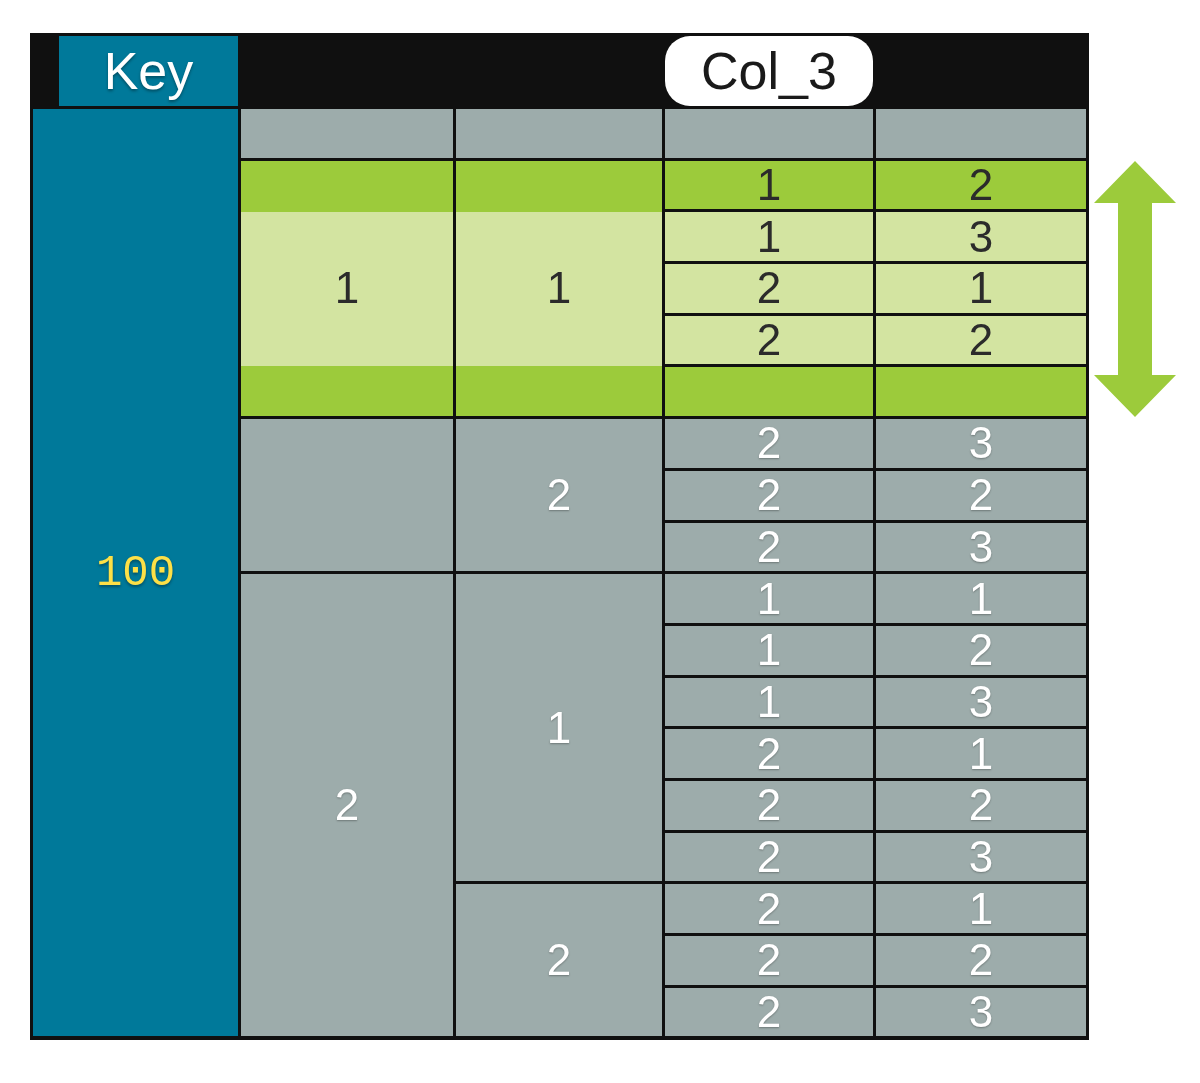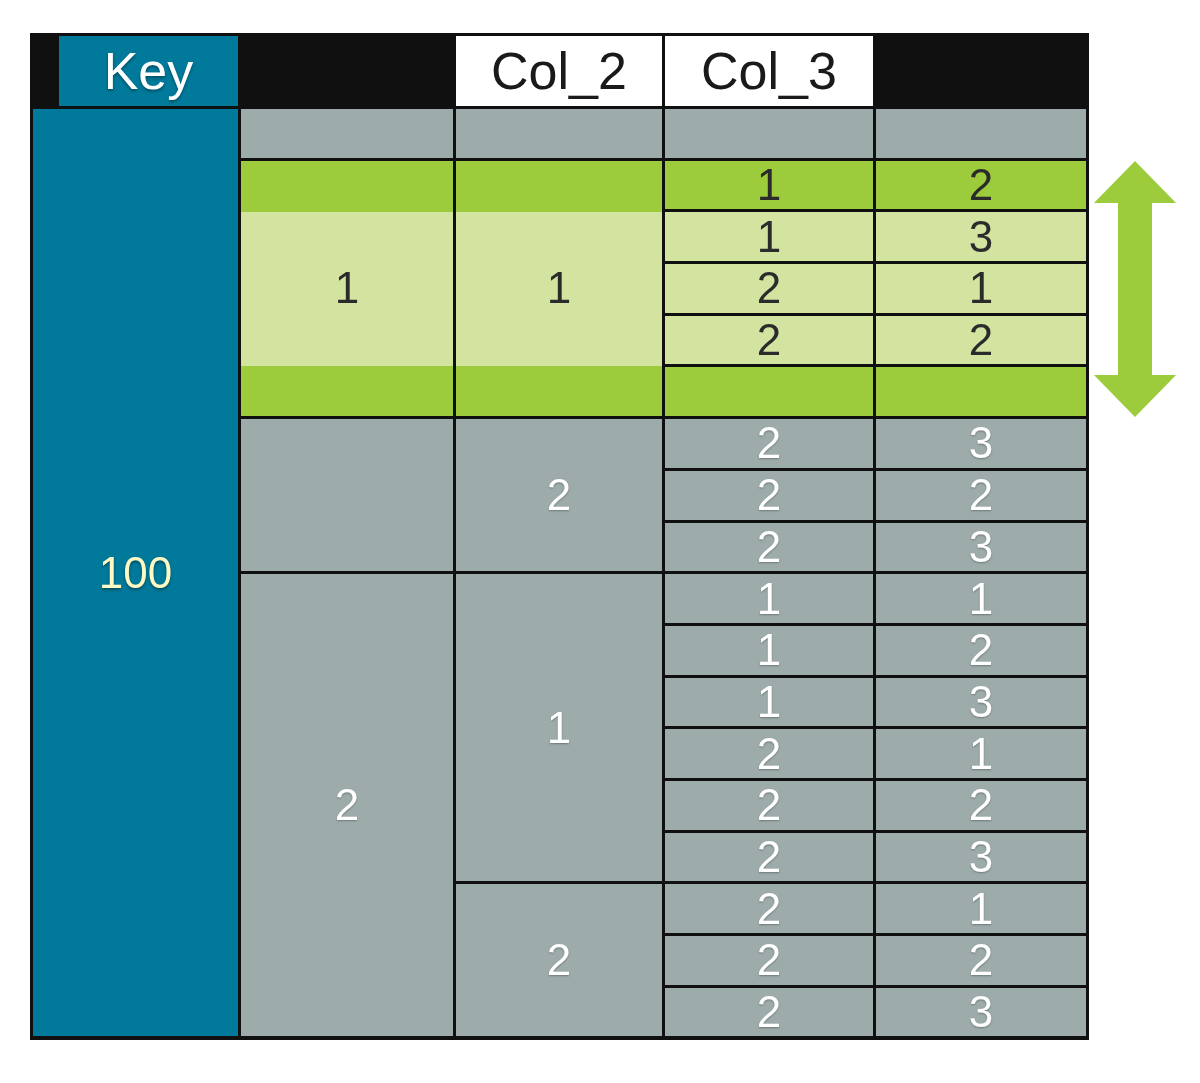--- a/index.html
+++ b/index.html
@@ -39,23 +39,24 @@
   .key-hdr {
     background: #00799a;
     color: #ffffff;
     font-size: 52px;
     text-shadow: 0 2px 3px rgba(0,0,0,0.35);
   }
   .key-body {
     grid-column: 1;
     grid-row: 2 / 20;
     background: #00799a;
-    color: #fef9c3;
+    color: #fde047;
     font-size: 44px;
     text-shadow: 0 2px 3px rgba(0,0,0,0.35);
+    font-family: Liberation Mono, monospace;
   }
   .gray  { background: #9dacab; color: #ffffff; font-size: 44px; text-shadow: 0 1px 2px rgba(0,0,0,0.30); }
   .gdark { background: #9ccb3b; color: #2b2b2b; font-size: 44px; }
   .glight{ background: #d3e4a1; color: #2b2b2b; font-size: 44px; }
   .gstripe {
     background: linear-gradient(to bottom,
       #9ccb3b 0px, #9ccb3b 51px,
       #d3e4a1 51px, #d3e4a1 calc(100% - 50px),
       #9ccb3b calc(100% - 50px), #9ccb3b 100%);
     color: #2b2b2b;
@@ -70,22 +71,21 @@
   }
 </style>
 </head>
 <body>
 
 <div class="page">
 
   <div class="grid-table">
 
     <div class="cell key-hdr" style="grid-column:1;grid-row:1;margin-left:26px;">Key</div>
-    <div class="cell hdr" style="grid-column:3;grid-row:1;">Col_2</div>
-    <div class="cell hdr" style="grid-column:4;grid-row:1;">Col_3</div>
+    <div class="cell hdr" style="grid-column:4;grid-row:1;border-radius:25px;">Col_3</div>
 
     <div class="cell key-body">100</div>
 
     <div class="cell gray" style="grid-column:2;grid-row:2;"></div>
     <div class="cell gray" style="grid-column:3;grid-row:2;"></div>
     <div class="cell gray" style="grid-column:4;grid-row:2;"></div>
     <div class="cell gray" style="grid-column:5;grid-row:2;"></div>
 
     <div class="cell gstripe" style="grid-column:2;grid-row:3/8;">1</div>
     <div class="cell gstripe" style="grid-column:3;grid-row:3/8;">1</div>

